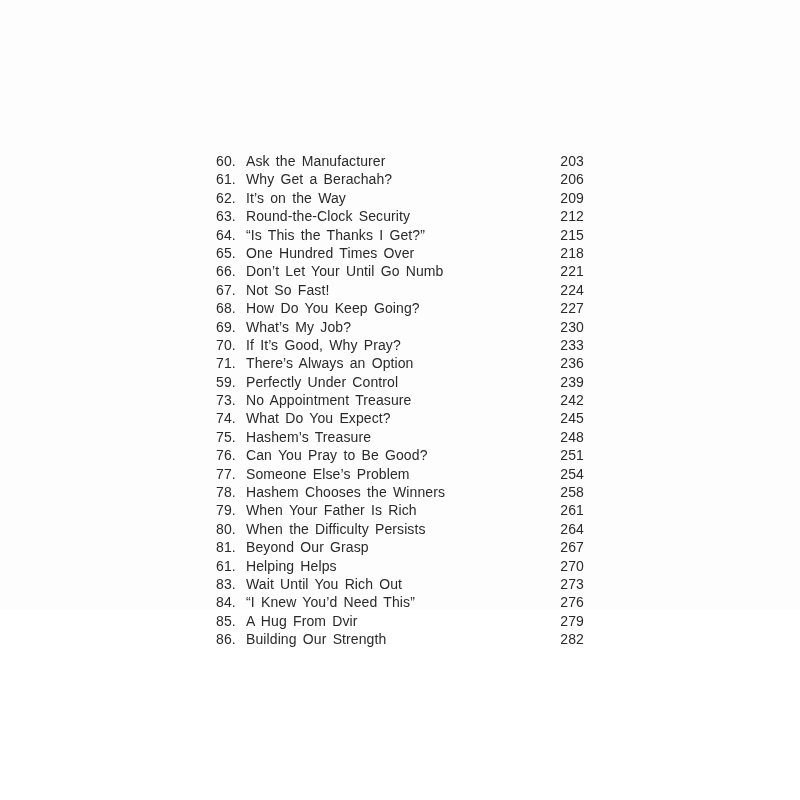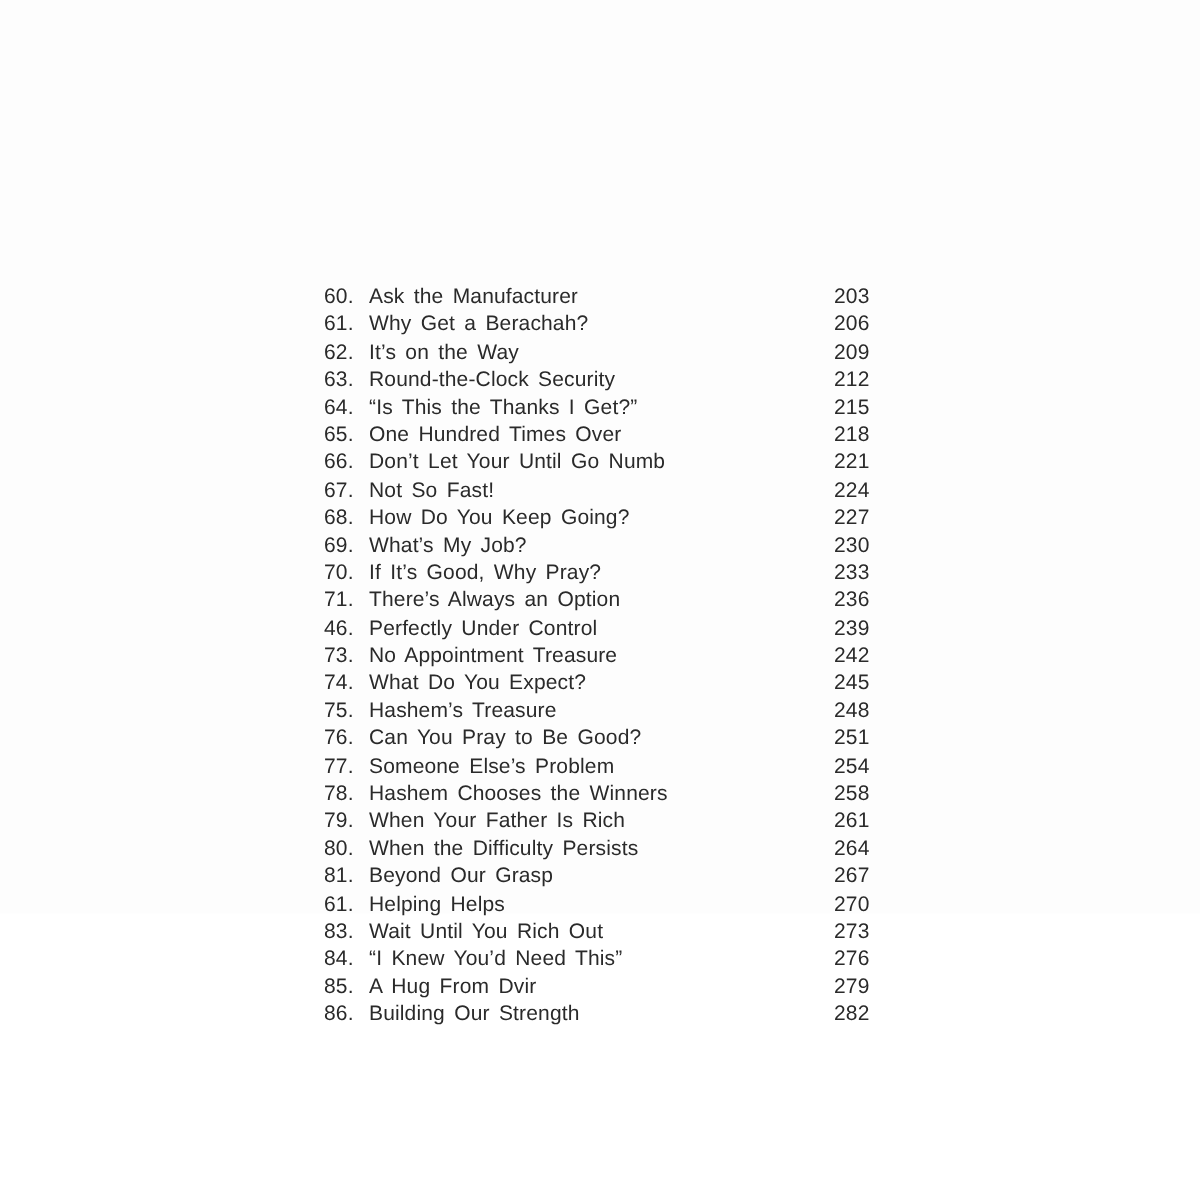--- a/index.html
+++ b/index.html
@@ -37,27 +37,27 @@
   }
   .num {
     flex: 0 0 auto;
     width: 21px;
     margin-right: 9px;
     text-align: left;
   }
   .title {
     flex: 0 1 auto;
     overflow: hidden;
-    margin-top: 36px;
   }
   .spacer {
     flex: 1 1 auto;
   }
   .pagenum {
     flex: 0 0 auto;
+    text-align: right;
     min-width: 28px;
   }
 </style>
 </head>
 <body>
 
 <div class="page">
   <div class="toc" id="toc">
   <div class="row">
     <span class="num">60.</span>
@@ -137,21 +137,21 @@
   </div>
 
   <div class="row">
     <span class="num">71.</span>
     <span class="title">There’s Always an Option</span>
     <span class="spacer"></span>
     <span class="pagenum">236</span>
   </div>
 
   <div class="row">
-    <span class="num">46.</span>
+    <span class="num">59.</span>
     <span class="title">Perfectly Under Control</span>
     <span class="spacer"></span>
     <span class="pagenum">239</span>
   </div>
 
   <div class="row">
     <span class="num">73.</span>
     <span class="title">No Appointment Treasure</span>
     <span class="spacer"></span>
     <span class="pagenum">242</span>

